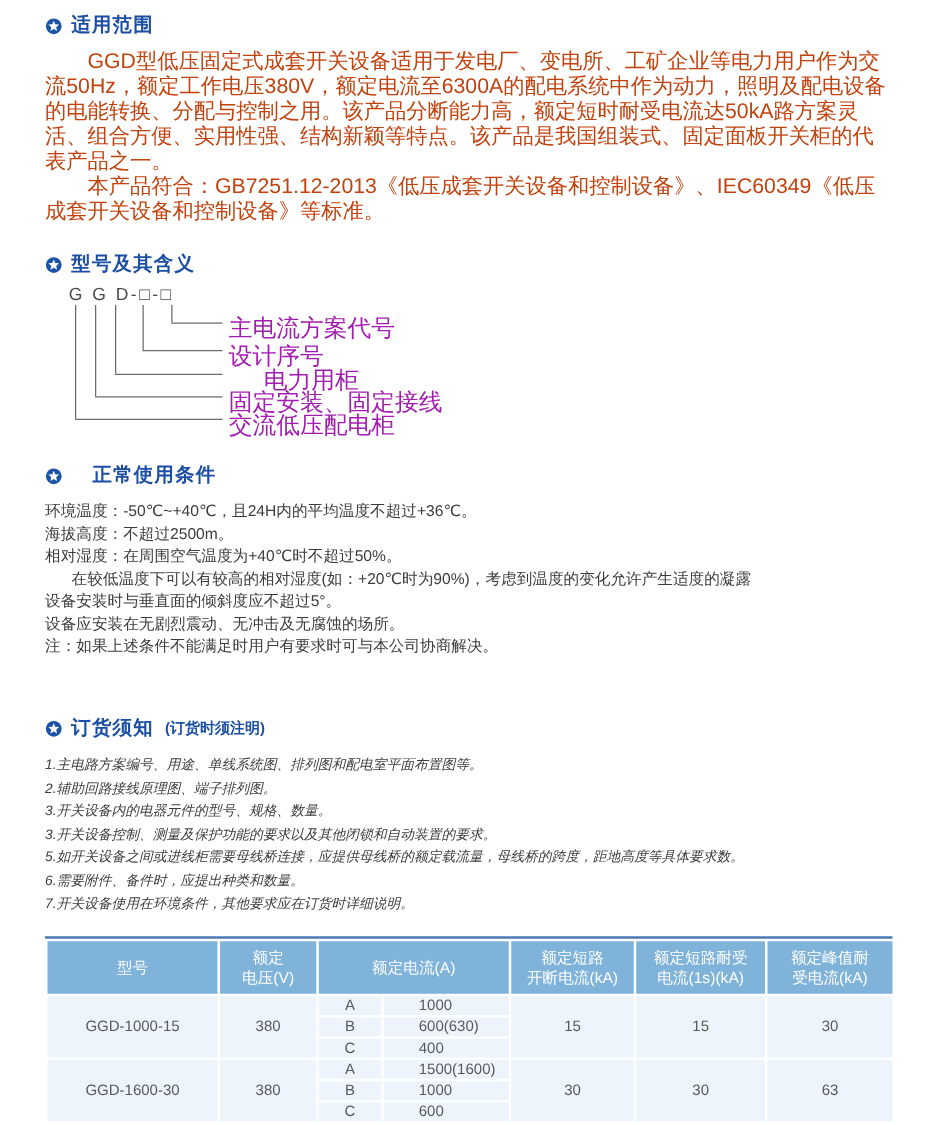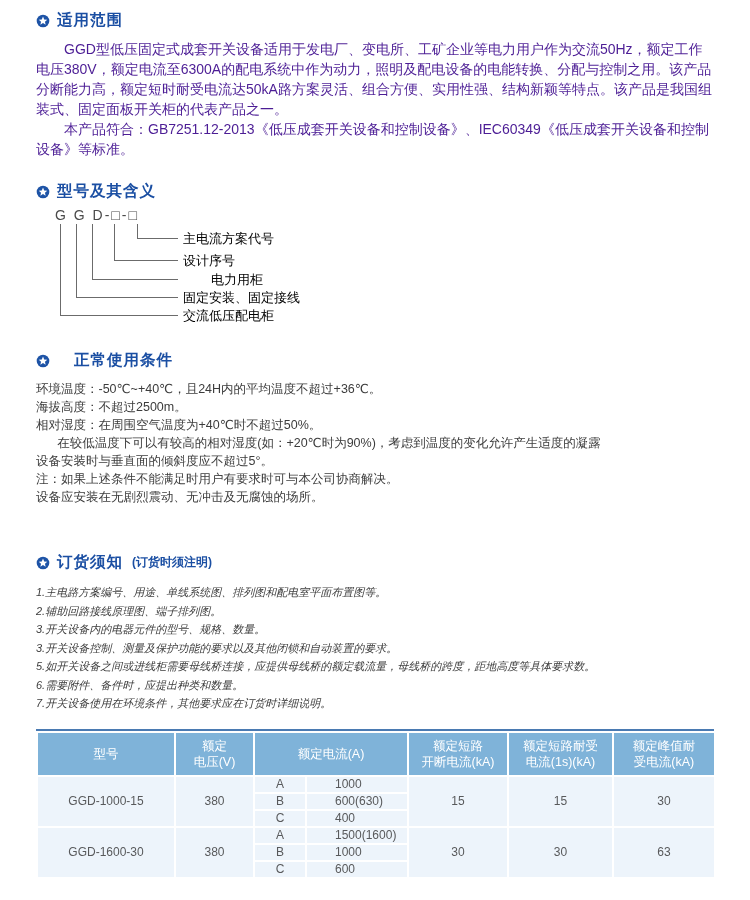--- a/index.html
+++ b/index.html
@@ -15,31 +15,31 @@
   
   .section-head { display: flex; align-items: center; gap: 7px; }
   .section-head .star { width: 14px; height: 14px; flex: 0 0 14px; }
   .section-title {
     font-size: 15.5px; font-weight: bold; color: #1b4fa3;
     letter-spacing: 1px;
   }
   .section-sub { font-size: 12px; color: #1b4fa3; font-weight: 600; margin-left: 2px; }
 
   
-  .scope-para { font-size: 14px; line-height: 20px; color: #4c1d95; text-indent: 2em; }
+  .scope-para { font-size: 17px; line-height: 20px; color: #c2410c; text-indent: 2em; }
   .scope { margin-bottom: 0; }
   .scope .section-head { margin-bottom: 8px; }
 
   
   .model-section { margin-top: 22px; }
   .model-diagram { position: relative; height: 122px; margin: 4px 0 0 19px; }
   .model-code { font-size: 14px; color: #4a4a4a; letter-spacing: 2px; line-height: 18px; }
   .vline { position: absolute; width: 1px; background: #6b6b6b; }
   .hline { position: absolute; height: 1px; background: #6b6b6b; }
-  .diagram-label { position: absolute; font-size: 13px; color: #000000; white-space: nowrap; }
+  .diagram-label { position: absolute; font-size: 19px; color: #a21caf; white-space: nowrap; }
 
   
   .conditions { margin-top: 22px; }
   .conditions .section-head { margin-bottom: 9px; gap: 24px; }
   .condition-line { font-size: 12.5px; line-height: 18px; color: #3c3c3c; }
   .condition-line.indent { padding-left: 1.7em; }
 
   
   .ordering { margin-top: 46px; }
   .ordering .section-head { margin-bottom: 10px; }
@@ -132,22 +132,22 @@
         <circle cx="10" cy="10" r="9" fill="#1d53a6"></circle>
         <path d="M10 3.6 L11.7 7.7 L16.1 8.1 L12.8 11 L13.8 15.3 L10 13 L6.2 15.3 L7.2 11 L3.9 8.1 L8.3 7.7 Z" fill="#ffffff"></path>
       </svg>
       <span class="section-title">正常使用条件</span>
     </div>
     <div class="condition-line">环境温度：-50℃~+40℃，且24H内的平均温度不超过+36℃。</div>
     <div class="condition-line">海拔高度：不超过2500m。</div>
     <div class="condition-line">相对湿度：在周围空气温度为+40℃时不超过50%。</div>
     <div class="condition-line indent">在较低温度下可以有较高的相对湿度(如：+20℃时为90%)，考虑到温度的变化允许产生适度的凝露</div>
     <div class="condition-line">设备安装时与垂直面的倾斜度应不超过5°。</div>
+    <div class="condition-line">设备应安装在无剧烈震动、无冲击及无腐蚀的场所。</div>
     <div class="condition-line">注：如果上述条件不能满足时用户有要求时可与本公司协商解决。</div>
-    <div class="condition-line">设备应安装在无剧烈震动、无冲击及无腐蚀的场所。</div>
   </div>
 
   <div class="ordering">
     <div class="section-head">
       <svg class="star" viewBox="0 0 20 20">
         <circle cx="10" cy="10" r="9" fill="#1d53a6"></circle>
         <path d="M10 3.6 L11.7 7.7 L16.1 8.1 L12.8 11 L13.8 15.3 L10 13 L6.2 15.3 L7.2 11 L3.9 8.1 L8.3 7.7 Z" fill="#ffffff"></path>
       </svg>
       <span class="section-title">订货须知</span>
       <span class="section-sub">(订货时须注明)</span>

